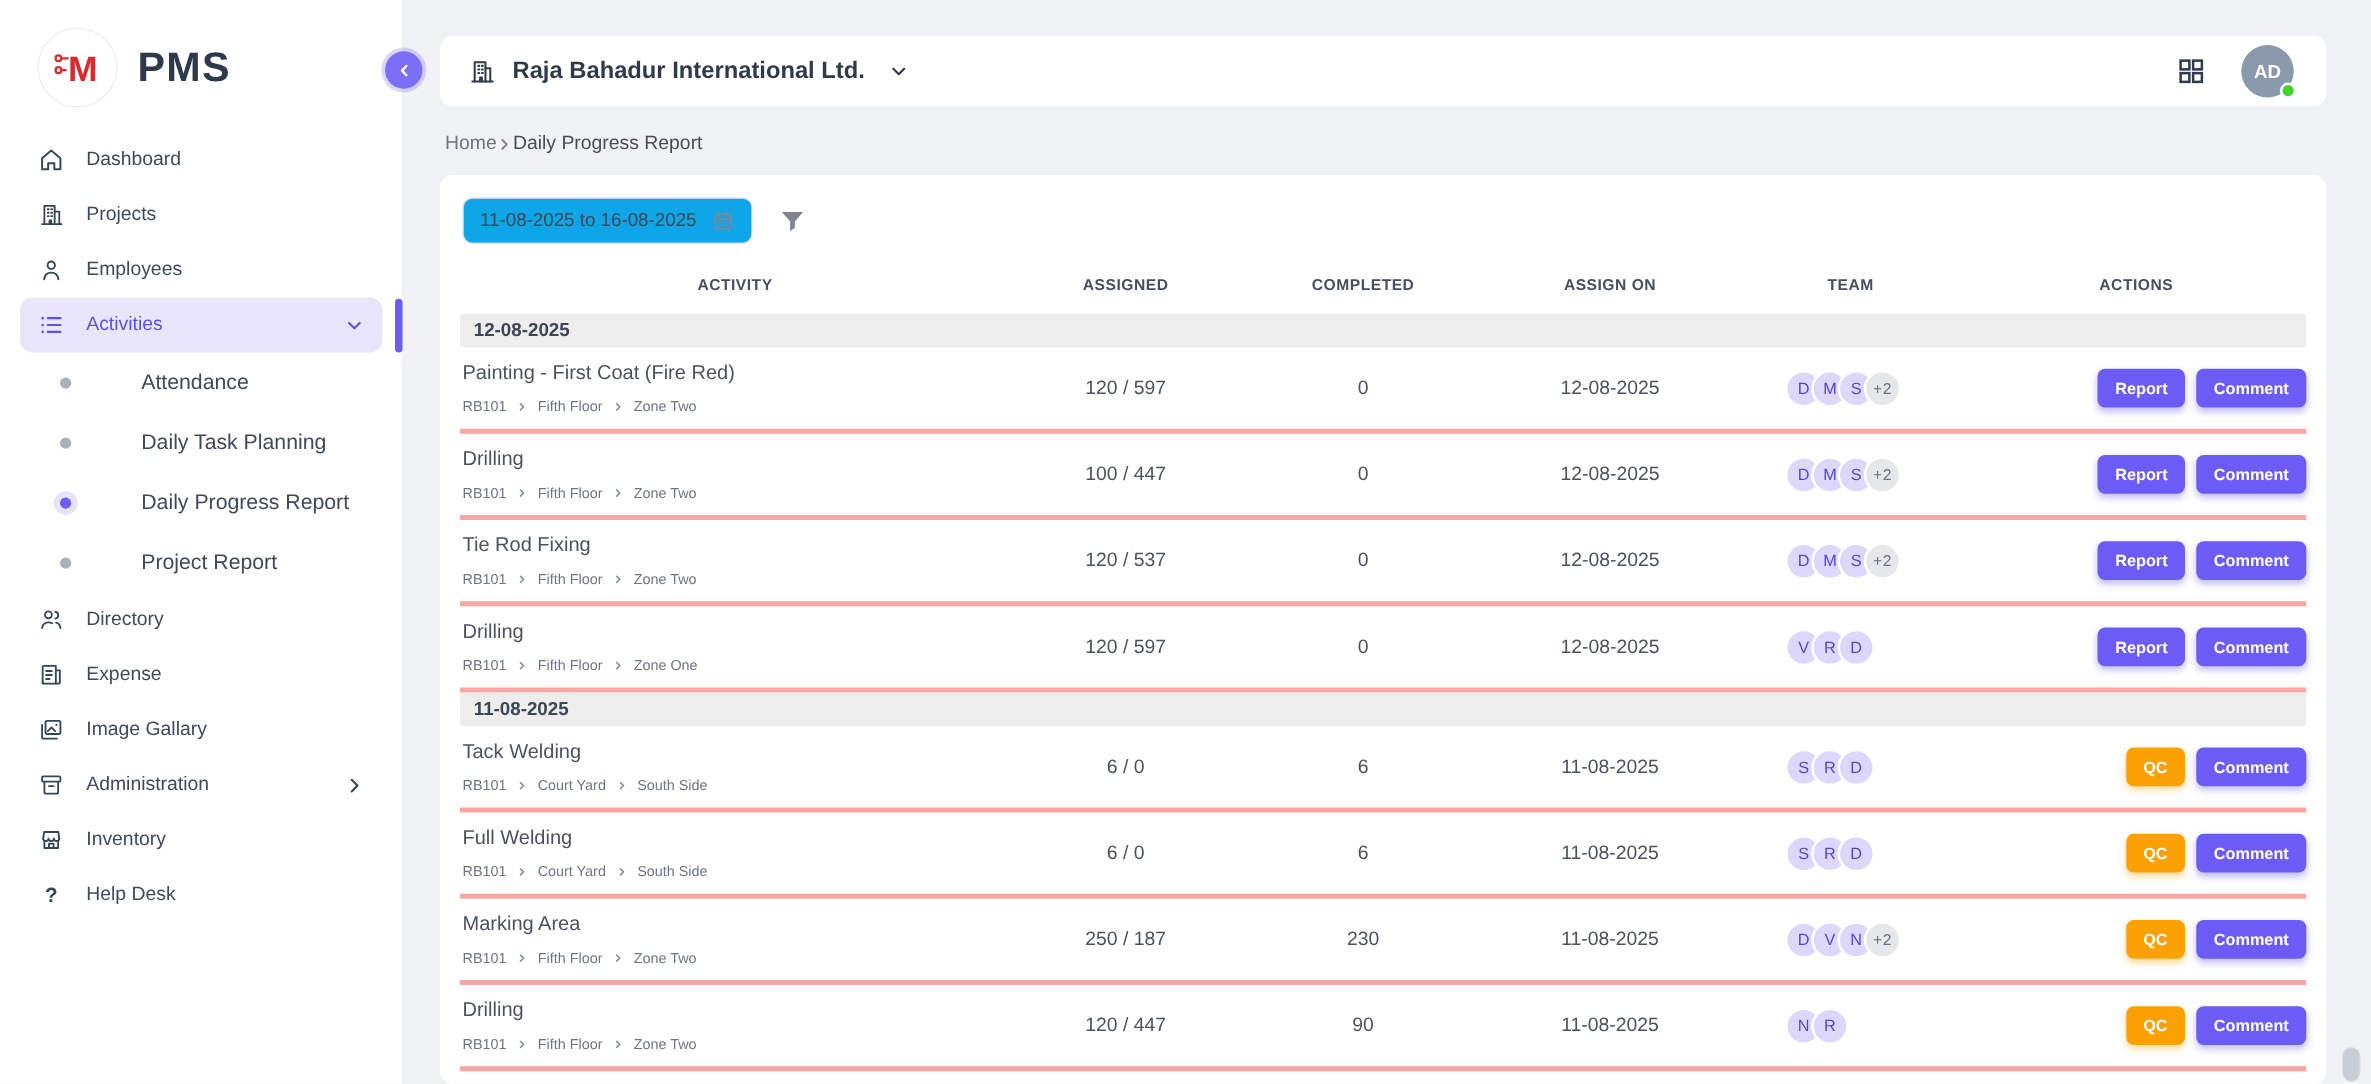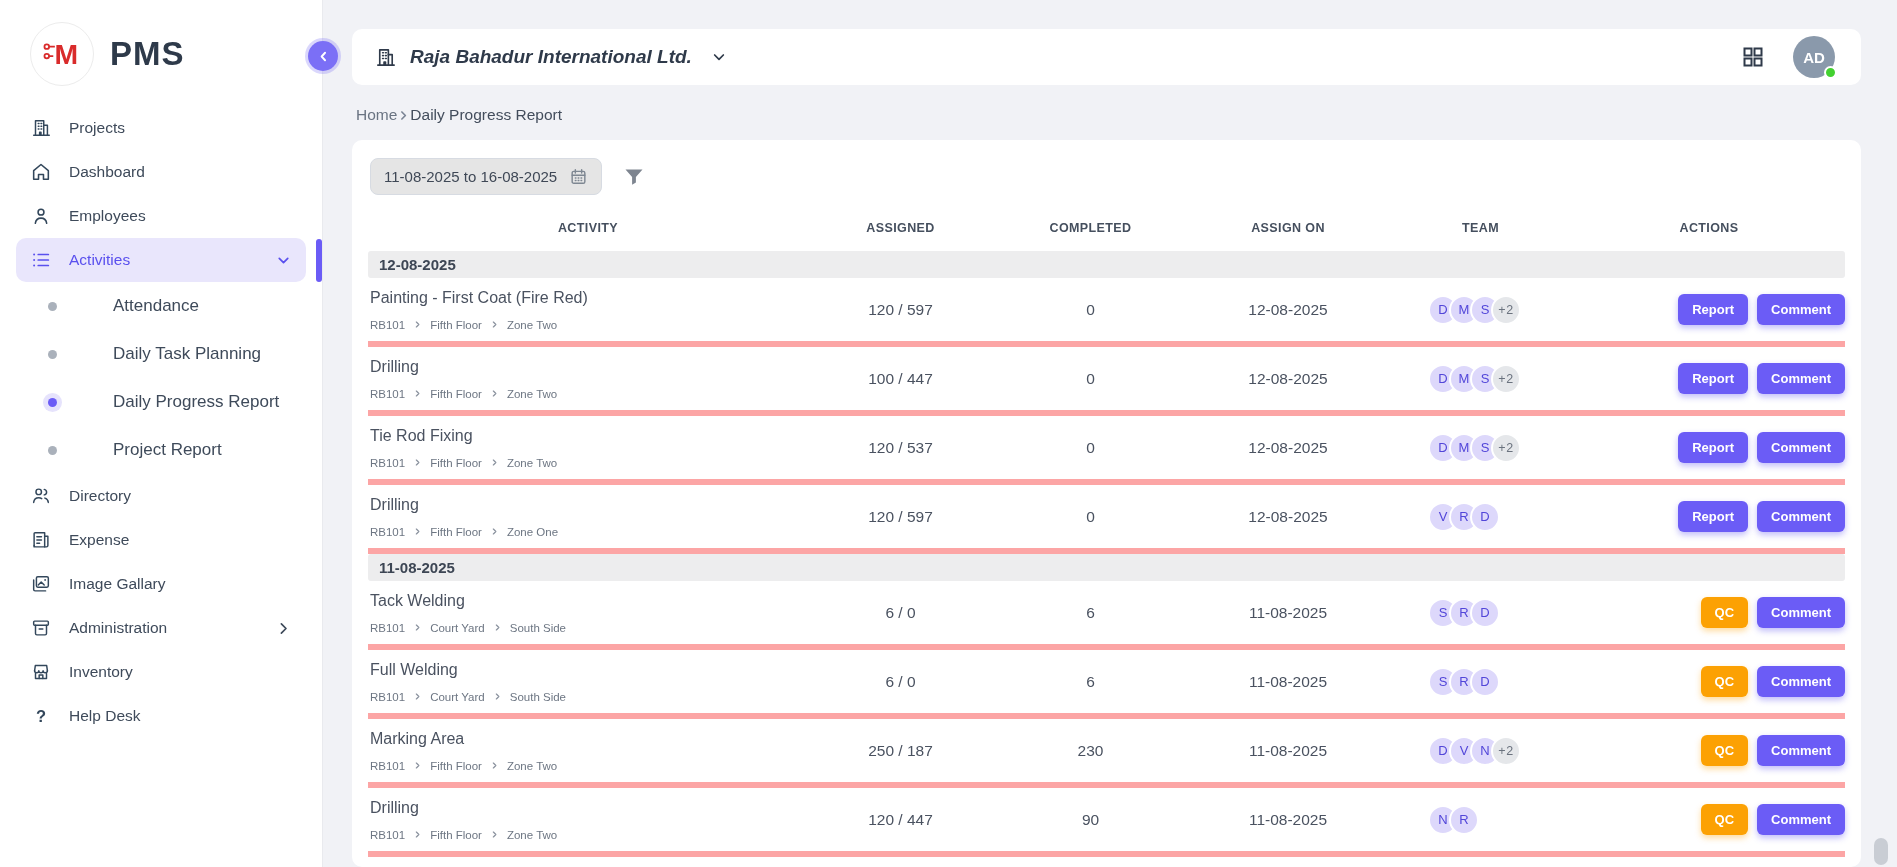--- a/index.html
+++ b/index.html
@@ -23,48 +23,48 @@
   .active-indicator { position:absolute; right:-16px; top:1px; width:6px; height:43px; background:var(--accent-purple); border-radius:4px; }
   .nav-subitem { display:flex; align-items:center; padding:14px 12px 14px 32px; font-size:17px; color:#3e4a5a; cursor:pointer; }
   .dot { width:9px; height:9px; border-radius:50%; background:#aab1bb; margin-right:56px; flex-shrink:0; }
   .nav-subitem.active .dot { background:var(--accent-purple); box-shadow:0 0 0 5px #e6e3fc; }
   .collapse-btn { position:absolute; left:308px; top:41px; width:30px; height:30px; border-radius:50%; background:#7b6ff6; color:#fff; display:flex; align-items:center; justify-content:center; z-index:6; border:none; cursor:pointer; box-shadow:0 0 0 3px rgba(123,111,246,.28); }
   .collapse-btn svg { width:15px; height:15px; }
 
   
   .main { flex:1; display:flex; flex-direction:column; padding:29px 36px 0 29px; min-width:0; }
   .topbar { background:#fff; border-radius:10px; height:56px; display:flex; align-items:center; padding:0 26px 0 22px; flex-shrink:0; }
-  .company { display:flex; align-items:center; gap:13px; cursor:pointer;font-style:italic; }
+  .company { display:flex; align-items:center; gap:13px; cursor:pointer; }
   .company-icon { width:23px; height:23px; color:#2f3a4a; }
   .company-icon svg { width:23px; height:23px; }
   .company-name { font-size:19px; font-weight:bold; color:#2f3a4a; }
   .company .chevron { width:16px; height:16px; color:#2f3a4a; margin-left:6px; display:flex; }
   .topbar-right { margin-left:auto; display:flex; align-items:center; gap:28px; }
   .grid-btn { width:24px; height:24px; color:#2f3a4a; background:none; border:none; cursor:pointer; display:flex; }
   .grid-btn svg { width:24px; height:24px; }
   .avatar { width:42px; height:42px; border-radius:50%; background:var(--avatar-bg); color:#fff; font-weight:bold; font-size:15px; display:flex; align-items:center; justify-content:center; position:relative; cursor:pointer; }
   .online-dot { position:absolute; right:-2px; bottom:-1px; width:13px; height:13px; border-radius:50%; background:var(--online-green); border:2px solid #fff; }
 
   .breadcrumb { display:flex; align-items:center; padding:21px 4px 16px; font-size:15.5px; }
   .crumb-home { color:#6a7482; cursor:pointer; }
   .crumb-sep { width:13px; height:13px; color:#7a8494; display:flex; }
   .crumb-current { color:#434d5c; }
 
   .content-card { background:#fff; border-radius:10px; padding:18px 16px 0; flex:1; min-height:0; }
   .filter-row { display:flex; align-items:center; gap:20px; margin-bottom:12px; padding-left:2px; }
-  .date-input { display:flex; align-items:center; gap:12px; border:1px solid #d7dbe2; border-radius:8px; padding:8px 13px; font-size:15px; color:#3f4856; cursor:pointer; background:#e5e5e5; }
+  .date-input { display:flex; align-items:center; gap:12px; border:1px solid #d7dbe2; border-radius:8px; padding:8px 13px; font-size:15px; color:#3f4856; cursor:pointer; background:#0ea5e9; }
   .date-input .cal { width:19px; height:19px; color:#7e8792; display:flex; }
   .filter-btn { background:none; border:none; cursor:pointer; width:24px; height:24px; color:#7e8590; display:flex; }
   .filter-btn svg { width:24px; height:24px; }
 
   .grid-cols { display:grid; grid-template-columns:440px 185px 195px 200px 185px 1fr; }
   .table-header { padding:14px 0 16px; }
   .table-header span { text-align:center; font-size:12.5px; font-weight:bold; color:#454f5e; letter-spacing:.4px; }
   .group-row { background:#ededee; border-radius:3px; padding:5px 11px; font-weight:bold; font-size:15px; color:#3d4654; }
-  .row { align-items:center; padding:10px 0; border-bottom:6px solid #fca5a5; min-height:69px; }
+  .row { align-items:center; padding:10px 0; border-bottom:4px solid #fca5a5; min-height:69px; }
   .activity-cell { display:flex; flex-direction:column; gap:12px; padding-left:2px; }
   .activity-title { font-size:16px; color:#4a5260; }
   .path { display:flex; align-items:center; gap:8px; font-size:11.5px; color:#6d7683; }
   .path .psep { width:9px; height:9px; color:#8b939f; display:flex; }
   .num-cell { text-align:center; font-size:15.5px; color:#4a5260; }
   .team-cell { display:flex; padding-left:40px; }
   .badge { width:30px; height:30px; border-radius:50%; background:var(--badge-bg); color:var(--badge-text); display:flex; align-items:center; justify-content:center; font-size:13px; margin-left:-9px; border:2px solid #fff; flex-shrink:0; }
   .badge:first-child { margin-left:0; }
   .badge.extra { background:#e5e7ea; color:#6a727e; font-size:12.5px; letter-spacing:.5px; cursor:pointer; }
   .actions-cell { display:flex; justify-content:flex-end; gap:9px; }
@@ -87,37 +87,37 @@
           <circle cx="5.5" cy="22" r="2.2" fill="none" stroke="#d92b2b" stroke-width="1.7"></circle>
           <path d="M7.7 13h5.5M7.7 22h4" stroke="#d92b2b" stroke-width="1.7"></path>
           <text x="24" y="30" text-anchor="middle" font-size="27" font-weight="bold" fill="#d92b2b" font-family="Liberation Sans, sans-serif">M</text>
         </svg>
       </div>
       <div class="brand-name">PMS</div>
     </div>
     <nav class="nav">
         <div class="nav-item">
     <span class="nav-icon">
+            <svg viewBox="0 0 24 24" fill="none" stroke="currentColor" stroke-width="1.7" stroke-linecap="round" stroke-linejoin="round">
+              <path d="M4 10.5 12 3.8l8 6.7V20h-5.3v-5.2h-5.4V20H4z"></path>
+            </svg>
+          </span>
+    <span>Dashboard</span>
+  </div>
+        <div class="nav-item">
+    <span class="nav-icon">
             <svg viewBox="0 0 24 24" fill="none" stroke="currentColor" stroke-width="1.6" stroke-linecap="round" stroke-linejoin="round">
               <path d="M6 20V4h9v16"></path>
               <path d="M15 9h4v11"></path>
               <path d="M4 20h17"></path>
               <path d="M9 7h.8M12 7h.8M9 10h.8M12 10h.8M9 13h.8M12 13h.8"></path>
               <path d="M10.5 20v-3.3h1.5V20"></path>
             </svg>
           </span>
     <span>Projects</span>
-  </div>
-        <div class="nav-item">
-    <span class="nav-icon">
-            <svg viewBox="0 0 24 24" fill="none" stroke="currentColor" stroke-width="1.7" stroke-linecap="round" stroke-linejoin="round">
-              <path d="M4 10.5 12 3.8l8 6.7V20h-5.3v-5.2h-5.4V20H4z"></path>
-            </svg>
-          </span>
-    <span>Dashboard</span>
   </div>
         <div class="nav-item">
     <span class="nav-icon">
             <svg viewBox="0 0 24 24" fill="none" stroke="currentColor" stroke-width="1.7" stroke-linecap="round" stroke-linejoin="round">
               <circle cx="12" cy="7.8" r="3.2"></circle>
               <path d="M5.8 20c.5-3.6 2.9-5.7 6.2-5.7s5.7 2.1 6.2 5.7"></path>
             </svg>
           </span>
     <span>Employees</span>
   </div>

